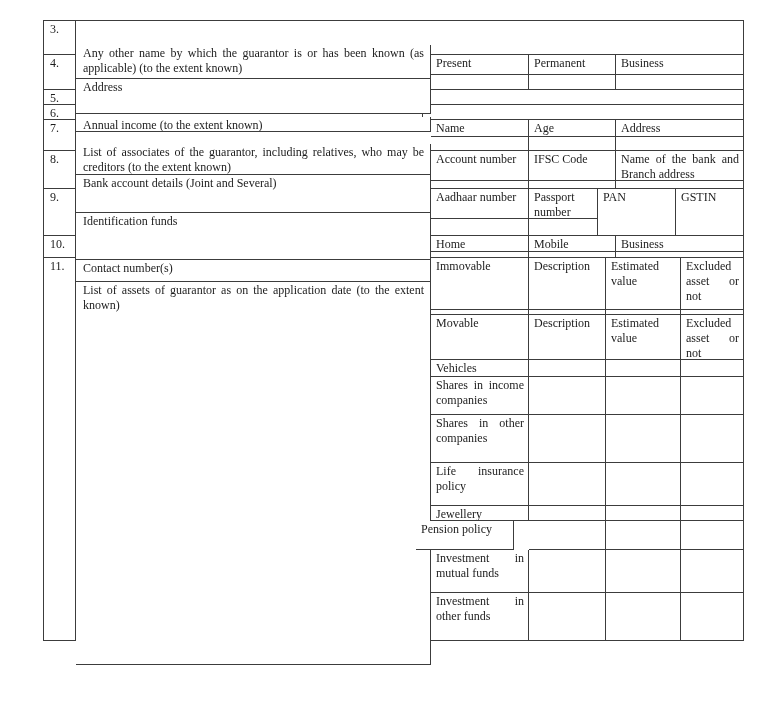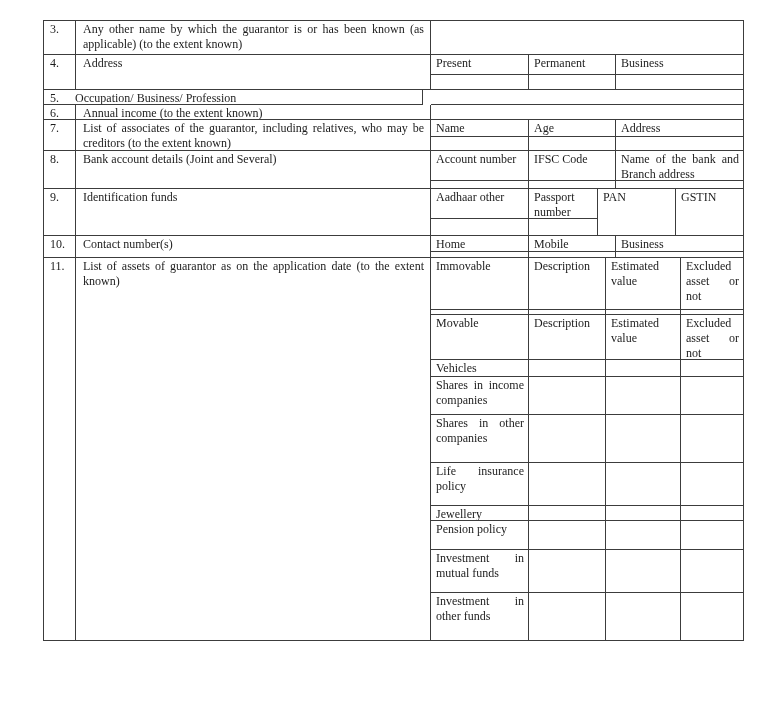--- a/index.html
+++ b/index.html
@@ -11,21 +11,21 @@
   .tbl{
     position:absolute;left:43px;top:20px;width:700px;height:620px;
     border-top:1px solid #3c3c3c;border-left:1px solid #3c3c3c;
   }
   .c{
     position:absolute;box-sizing:border-box;
     border-right:1px solid #3c3c3c;border-bottom:1px solid #3c3c3c;
     padding:1px 4px 0 5px;overflow:hidden;background:#ffffff;
   }
   .num{padding-left:6px;}
-  .d{padding:1px 6px 0 7px;}
+  .d{padding:1px 6px 0 7px;margin-top:24px;}
   .j{text-align:justify;}
   .note{margin-top:15px;}
 </style>
 </head>
 <body>
 
 <div class="page">
   <div class="tbl">
 
     <div class="c num" style="left:0px;top:0px;width:32px;height:34px">3.</div>
@@ -39,21 +39,21 @@
     <div class="c" style="left:572px;top:34px;width:128px;height:20px">Business</div>
     <div class="c" style="left:387px;top:54px;width:98px;height:15px"></div>
     <div class="c" style="left:485px;top:54px;width:87px;height:15px"></div>
     <div class="c" style="left:572px;top:54px;width:128px;height:15px"></div>
 
     <div class="c num" style="left:0px;top:69px;width:32px;height:15px">5.</div>
     <div class="c d" style="left:24px;top:69px;width:355px;height:15px">Occupation/ Business/ Profession</div>
     <div class="c" style="left:387px;top:69px;width:313px;height:15px"></div>
 
     <div class="c num" style="left:0px;top:84px;width:32px;height:15px">6.</div>
-    <div class="c d" style="left:32px;top:84px;width:355px;height:15px">Annual income (to the extent known)</div>
+    <div class="c d" style="left:32px;top:72px;width:355px;height:15px">Annual income (to the extent known)</div>
     <div class="c" style="left:387px;top:84px;width:313px;height:15px"></div>
 
     <div class="c num" style="left:0px;top:99px;width:32px;height:31px">7.</div>
     <div class="c d j" style="left:32px;top:99px;width:355px;height:31px">List of associates of the guarantor, including relatives, who may be creditors (to the extent known)</div>
     <div class="c" style="left:387px;top:99px;width:98px;height:17px">Name</div>
     <div class="c" style="left:485px;top:99px;width:87px;height:17px">Age</div>
     <div class="c" style="left:572px;top:99px;width:128px;height:17px">Address</div>
     <div class="c" style="left:387px;top:116px;width:98px;height:14px"></div>
     <div class="c" style="left:485px;top:116px;width:87px;height:14px"></div>
     <div class="c" style="left:572px;top:116px;width:128px;height:14px"></div>
@@ -62,21 +62,21 @@
     <div class="c d j" style="left:32px;top:130px;width:355px;height:38px">Bank account details (Joint and Several)</div>
     <div class="c j" style="left:485px;top:130px;width:87px;height:30px">IFSC Code</div>
     <div class="c j" style="left:387px;top:130px;width:98px;height:30px">Account number</div>
     <div class="c j" style="left:572px;top:130px;width:128px;height:30px">Name of the bank and Branch address</div>
     <div class="c" style="left:387px;top:160px;width:98px;height:8px"></div>
     <div class="c" style="left:485px;top:160px;width:87px;height:8px"></div>
     <div class="c" style="left:572px;top:160px;width:128px;height:8px"></div>
 
     <div class="c num" style="left:0px;top:168px;width:32px;height:47px">9.</div>
     <div class="c d" style="left:32px;top:168px;width:355px;height:47px">Identification funds</div>
-    <div class="c" style="left:387px;top:168px;width:98px;height:30px">Aadhaar other</div>
+    <div class="c" style="left:387px;top:168px;width:98px;height:30px">Aadhaar number</div>
     <div class="c" style="left:485px;top:168px;width:69px;height:30px">Passport number</div>
     <div class="c" style="left:632px;top:168px;width:68px;height:47px">GSTIN</div>
     <div class="c" style="left:554px;top:168px;width:78px;height:47px">PAN</div>
     <div class="c" style="left:387px;top:198px;width:98px;height:17px"></div>
     <div class="c" style="left:485px;top:198px;width:69px;height:17px"></div>
 
     <div class="c num" style="left:0px;top:215px;width:32px;height:22px">10.</div>
     <div class="c d" style="left:32px;top:215px;width:355px;height:22px">Contact number(s)</div>
     <div class="c" style="left:387px;top:215px;width:98px;height:16px">Home</div>
     <div class="c" style="left:485px;top:215px;width:87px;height:16px">Mobile</div>
@@ -123,21 +123,21 @@
     <div class="c j" style="left:387px;top:442px;width:98px;height:43px">Life insurance policy</div>
     <div class="c" style="left:485px;top:442px;width:77px;height:43px"></div>
     <div class="c" style="left:562px;top:442px;width:75px;height:43px"></div>
     <div class="c" style="left:637px;top:442px;width:63px;height:43px"></div>
 
     <div class="c" style="left:387px;top:485px;width:98px;height:15px">Jewellery</div>
     <div class="c" style="left:485px;top:485px;width:77px;height:15px"></div>
     <div class="c" style="left:562px;top:485px;width:75px;height:15px"></div>
     <div class="c" style="left:637px;top:485px;width:63px;height:15px"></div>
 
-    <div class="c" style="left:387px;top:500px;width:98px;height:29px">Pension policy</div>
+    <div class="c" style="left:372px;top:500px;width:98px;height:29px">Pension policy</div>
     <div class="c" style="left:485px;top:500px;width:77px;height:29px"></div>
     <div class="c" style="left:562px;top:500px;width:75px;height:29px"></div>
     <div class="c" style="left:637px;top:500px;width:63px;height:29px"></div>
 
     <div class="c j" style="left:387px;top:529px;width:98px;height:43px">Investment in mutual funds</div>
     <div class="c" style="left:485px;top:529px;width:77px;height:43px"></div>
     <div class="c" style="left:562px;top:529px;width:75px;height:43px"></div>
     <div class="c" style="left:637px;top:529px;width:63px;height:43px"></div>
 
     <div class="c j" style="left:387px;top:572px;width:98px;height:48px">Investment in other funds</div>

